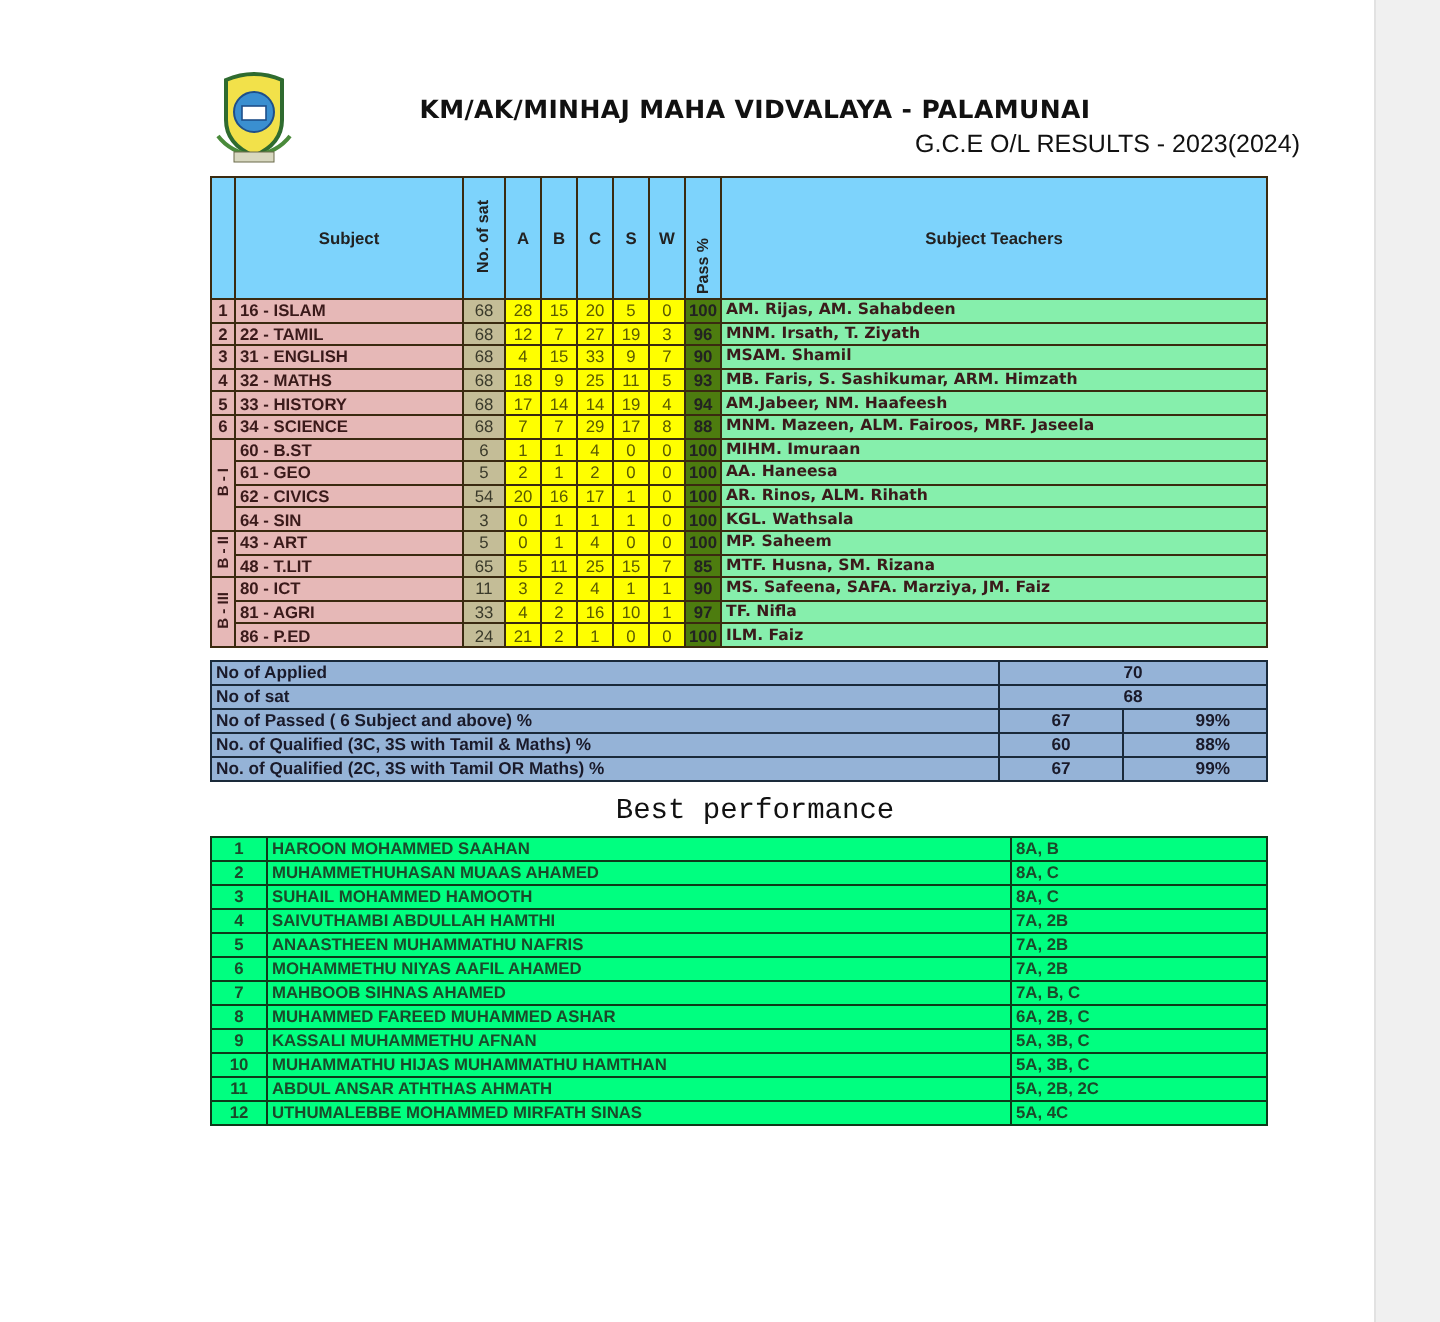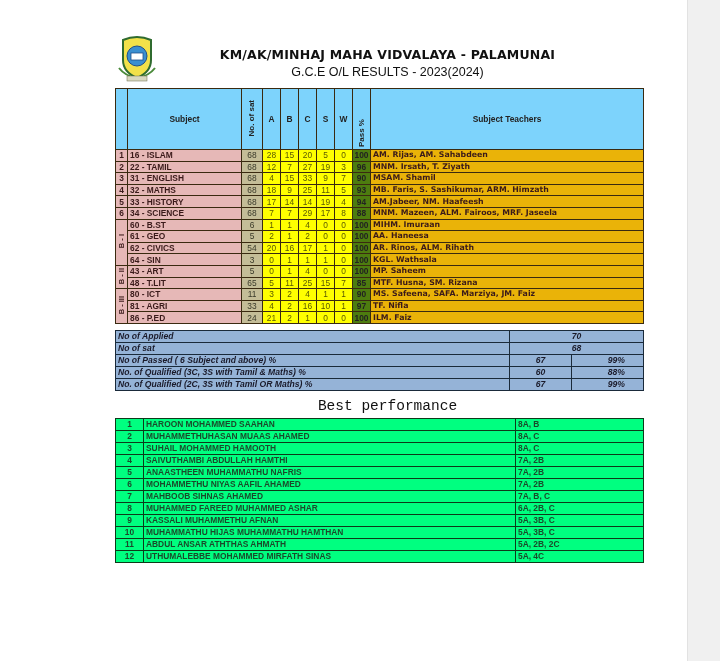--- a/index.html
+++ b/index.html
@@ -1,37 +1,37 @@
 <!DOCTYPE html>
 <html><head>
 <meta charset="utf-8">
 <style>
   html, body { margin: 0; padding: 0; }
   body { width: 720px; height: 661px; background: #ffffff; position: relative; overflow: hidden; font-family: "Liberation Sans", sans-serif; }
   .right-strip { position: absolute; right: 0; top: 0; width: 32px; height: 661px; background: #f0f0f0; border-left: 1px solid #e2e2e2; }
-  .page { position: absolute; left: 115px; top: 30px; width: 545px; }
+  .page { position: absolute; left: 105px; top: 30px; width: 545px; }
   .header { position: relative; height: 58px; }
   .logo { position: absolute; left: 2px; top: 4px; width: 40px; height: 48px; }
   .title { position: absolute; left: 0; right: 0; top: 17px; text-align: center; font-family: "DejaVu Sans", sans-serif; font-weight: bold; font-size: 12.5px; color: #111; letter-spacing: 0.2px; }
-  .subtitle { position: absolute; left: 0; right: 0; top: 35px; text-align: center; font-family: "Liberation Sans", sans-serif; font-size: 12.5px; color: #111; }
+  .subtitle { position: absolute; left: 0; right: 0; top: 35px; text-align: right; font-family: "Liberation Sans", sans-serif; font-size: 12.5px; color: #111; }
 
   table { border-collapse: collapse; table-layout: fixed; }
   .results td, .results th { border: 1px solid #3a2a10; padding: 0; height: 10.6px; font-size: 8.4px; font-weight: bold; line-height: 10px; white-space: nowrap; overflow: hidden; }
   .results thead th { background: #7dd3fc; height: 60px; color: #222; font-size: 8.4px; }
   .results .vert { writing-mode: vertical-rl; transform: rotate(180deg); display: inline-block; font-size: 8px; }
   .results .col-idx { background: #e6b8b7; text-align: center; color: #3a1a1a; }
   .results .col-sub { background: #e6b8b7; padding-left: 2px; color: #3a1a1a; }
   .results .col-sat { background: #c4bd97; text-align: center; color: #3a3a2a; font-weight: normal; }
   .results .col-g { background: #ffff00; text-align: center; color: #5a5a00; font-weight: normal; }
   .results .col-pass { background: #4d7c0f; text-align: center; color: #222; }
-  .results .col-teach { background: #eab308; padding-left: 2px; color: #3a1a1a; font-family: "DejaVu Sans", sans-serif; font-size: 7.8px; }
+  .results .col-teach { background: #86efac; padding-left: 2px; color: #3a1a1a; font-family: "DejaVu Sans", sans-serif; font-size: 7.8px; }
   .results .group-label { background: #e6b8b7; text-align: center; color: #3a1a1a; }
   .group-label span { writing-mode: vertical-rl; transform: rotate(180deg); display: inline-block; font-size: 7.5px; }
 
-  .summary { margin-top: 6px; font-style: italic; }
+  .summary { margin-top: 6px; }
   .summary td { background: #95b3d7; border: 1px solid #1a2a3a; height: 11px; font-size: 8.6px; font-weight: bold; color: #1a1a2a; padding: 0 2px; white-space: nowrap; }
   .summary .num { text-align: center; }
   .summary .pct { text-align: right; padding-right: 18px; margin-top: 16px; }
 
   .best-title { text-align: center; font-size: 14.5px; color: #111; margin-top: 7px; height: 20px; font-family: Liberation Mono, monospace; }
   .best td { background: #00ff80; border: 1px solid #0d3a1a; height: 11px; font-size: 8.4px; font-weight: bold; color: #1a4a2a; padding: 0 2px; white-space: nowrap; }
   .best .idx { text-align: center; }
 </style>
 </head>
 <body>

